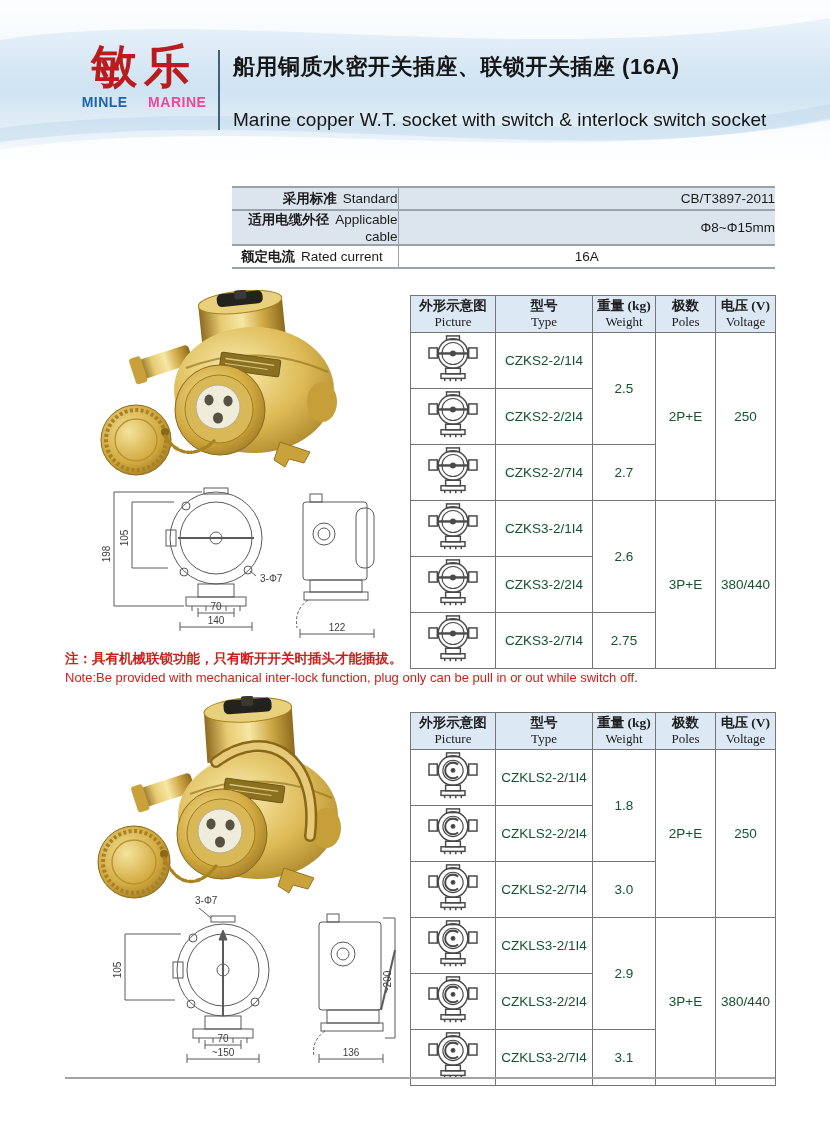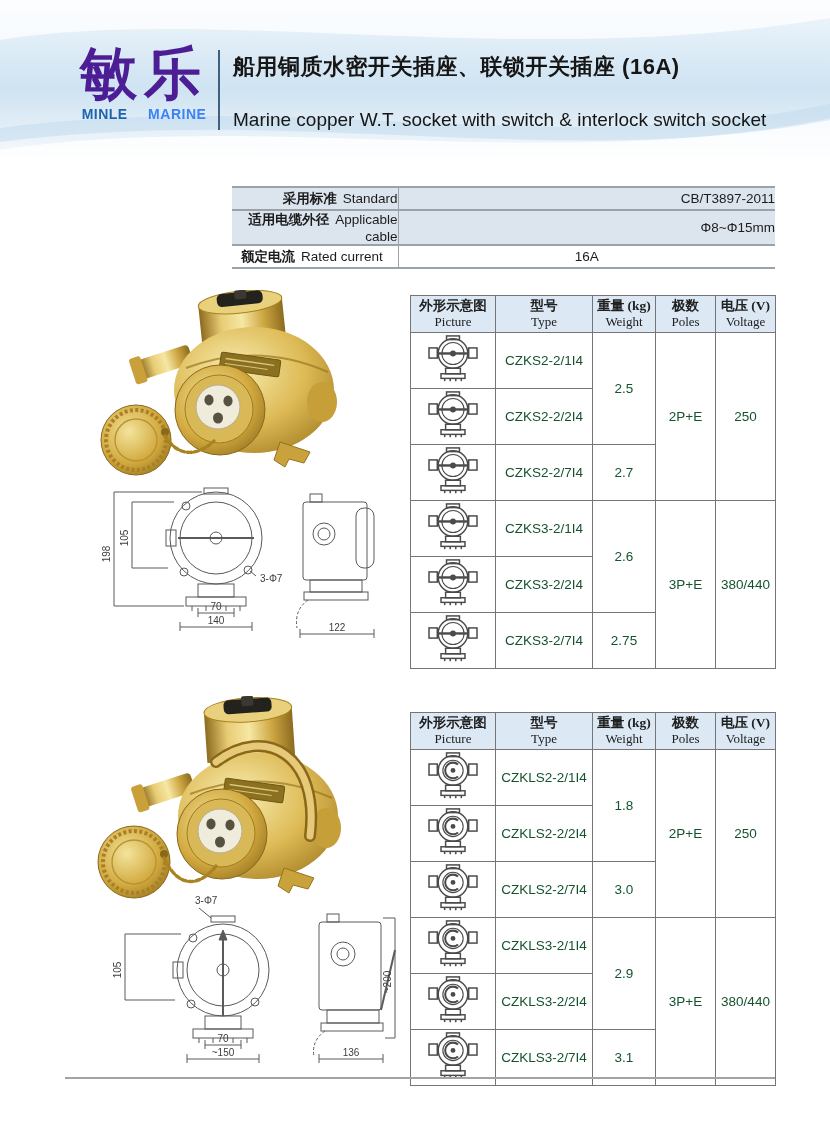--- a/index.html
+++ b/index.html
@@ -6,24 +6,24 @@
   body { background:#fff; font-family:"Liberation Sans", sans-serif; }
   .page { position:relative; width:830px; height:1126px; background:#ffffff; overflow:hidden; margin:0 auto; }
   .abs { position:absolute; }
 
   
   .band { left:0; top:0; width:830px; height:172px;
     background:linear-gradient(180deg,#f2f8fc 0%, #dcebf6 30%, #cfe3f2 52%, #e2eef7 74%, #ffffff 96%); }
   .band svg { position:absolute; left:0; top:0; }
 
   .logo { left:64px; top:42px; width:160px; text-align:center; }
-  .logo-cn { font-size:57px; font-weight:900; color:#4c1d95; letter-spacing:7px; line-height:1.1; white-space:nowrap; }
+  .logo-cn { font-size:46px; font-weight:900; color:#b91c1c; letter-spacing:7px; line-height:1.1; white-space:nowrap;font-family:Liberation Serif, serif; }
   .logo-en { font-size:14px; font-weight:800; letter-spacing:0.5px; margin-top:1px; white-space:nowrap; }
   .logo-en .mn { color:#1d64ad; }
-  .logo-en .mr { color:#3b82f6; margin-left:16px; }
+  .logo-en .mr { color:#ec4899; margin-left:16px; }
   .hdr-divider { left:218px; top:50px; width:2px; height:80px; background:#41607c; }
   .title-cn { left:233px; top:52px; font-size:22px; font-weight:600; color:#161616; letter-spacing:0.5px; white-space:nowrap; }
   .title-en { left:233px; top:87px; font-size:19px; font-weight:500; color:#161616; white-space:nowrap;margin-top:22px; }
 
   
   .spec { left:232px; top:186px; width:543px; border-collapse:collapse; table-layout:fixed; }
   .spec td { height:23px; font-size:13.5px; color:#1c1c1c; border-top:2px solid #9aa2aa; }
   .spec tr:last-child td { border-bottom:2px solid #9aa2aa; }
   .spec tr.alt td { background:#dce5ee;text-align:right; }
   .spec td.lab { width:166px; padding-left:9px; border-right:1.5px solid #9aa2aa; }
@@ -301,20 +301,24 @@
       <tr>
         <td class="pic"><svg width="52" height="48" viewBox="0 0 56 52">
               <use href="#icon-czks"></use>
             </svg></td>
         <td>CZKS3-2/7I4</td>
         <td>2.75</td>
       </tr>
     </tbody>
   </table>
 
+  <div class="abs note">
+    <div class="note-cn">注：具有机械联锁功能，只有断开开关时插头才能插拔。</div>
+    <div class="note-en">Note:Be provided with mechanical inter-lock function, plug only can be pull in or out while switch off.</div>
+  </div>
 
   <div class="abs photo2">
     <svg width="318" height="210" viewBox="0 0 318 210">
       <g transform="rotate(-4 180 45)">
         <rect x="138" y="12" width="88" height="52" fill="url(#br1)"></rect>
         <ellipse cx="182" cy="14" rx="44" ry="12" fill="#e9d07c" stroke="#a8821f"></ellipse>
         <rect x="158" y="3" width="48" height="14" rx="5" fill="#23221c"></rect>
         <rect x="176" y="0" width="12" height="10" rx="2" fill="#3a3831"></rect>
       </g>
       <g transform="rotate(-18 112 92)">

